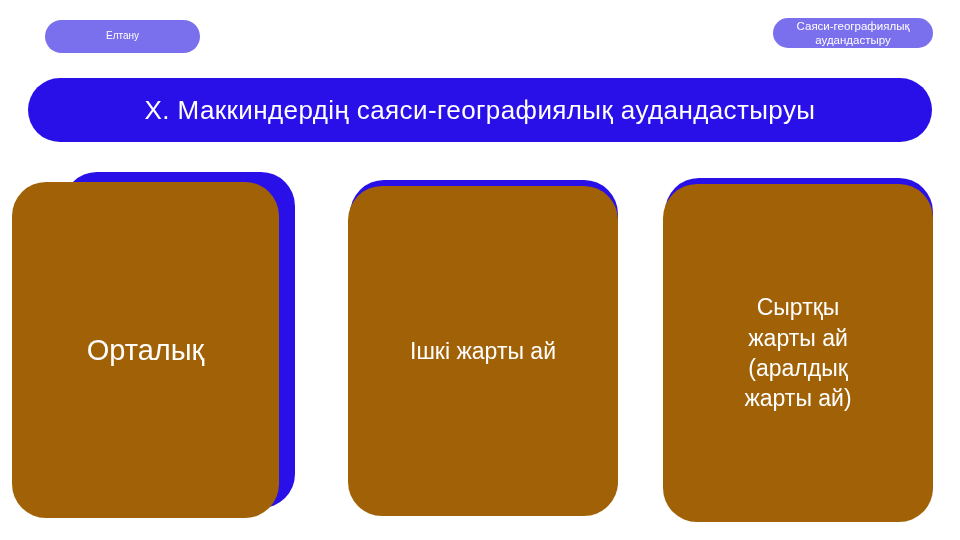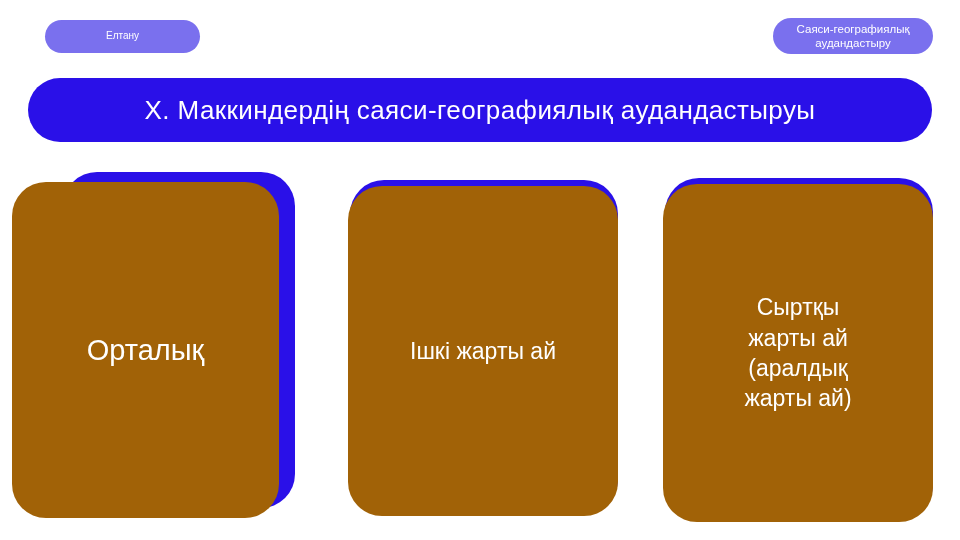--- a/index.html
+++ b/index.html
@@ -62,21 +62,21 @@
     position: relative;
     top: -1px;
     line-height: 14px;
     white-space: normal;
   }
 
   .pill-right {
     left: 773px;
     top: 18px;
     width: 160px;
-    height: 36px;
+    height: 30px;
     font-size: 11.5px;
     line-height: 14px;
   }
 
   
   #title-bar {
     position: absolute;
     left: 28px;
     top: 78px;
     width: 904px;

